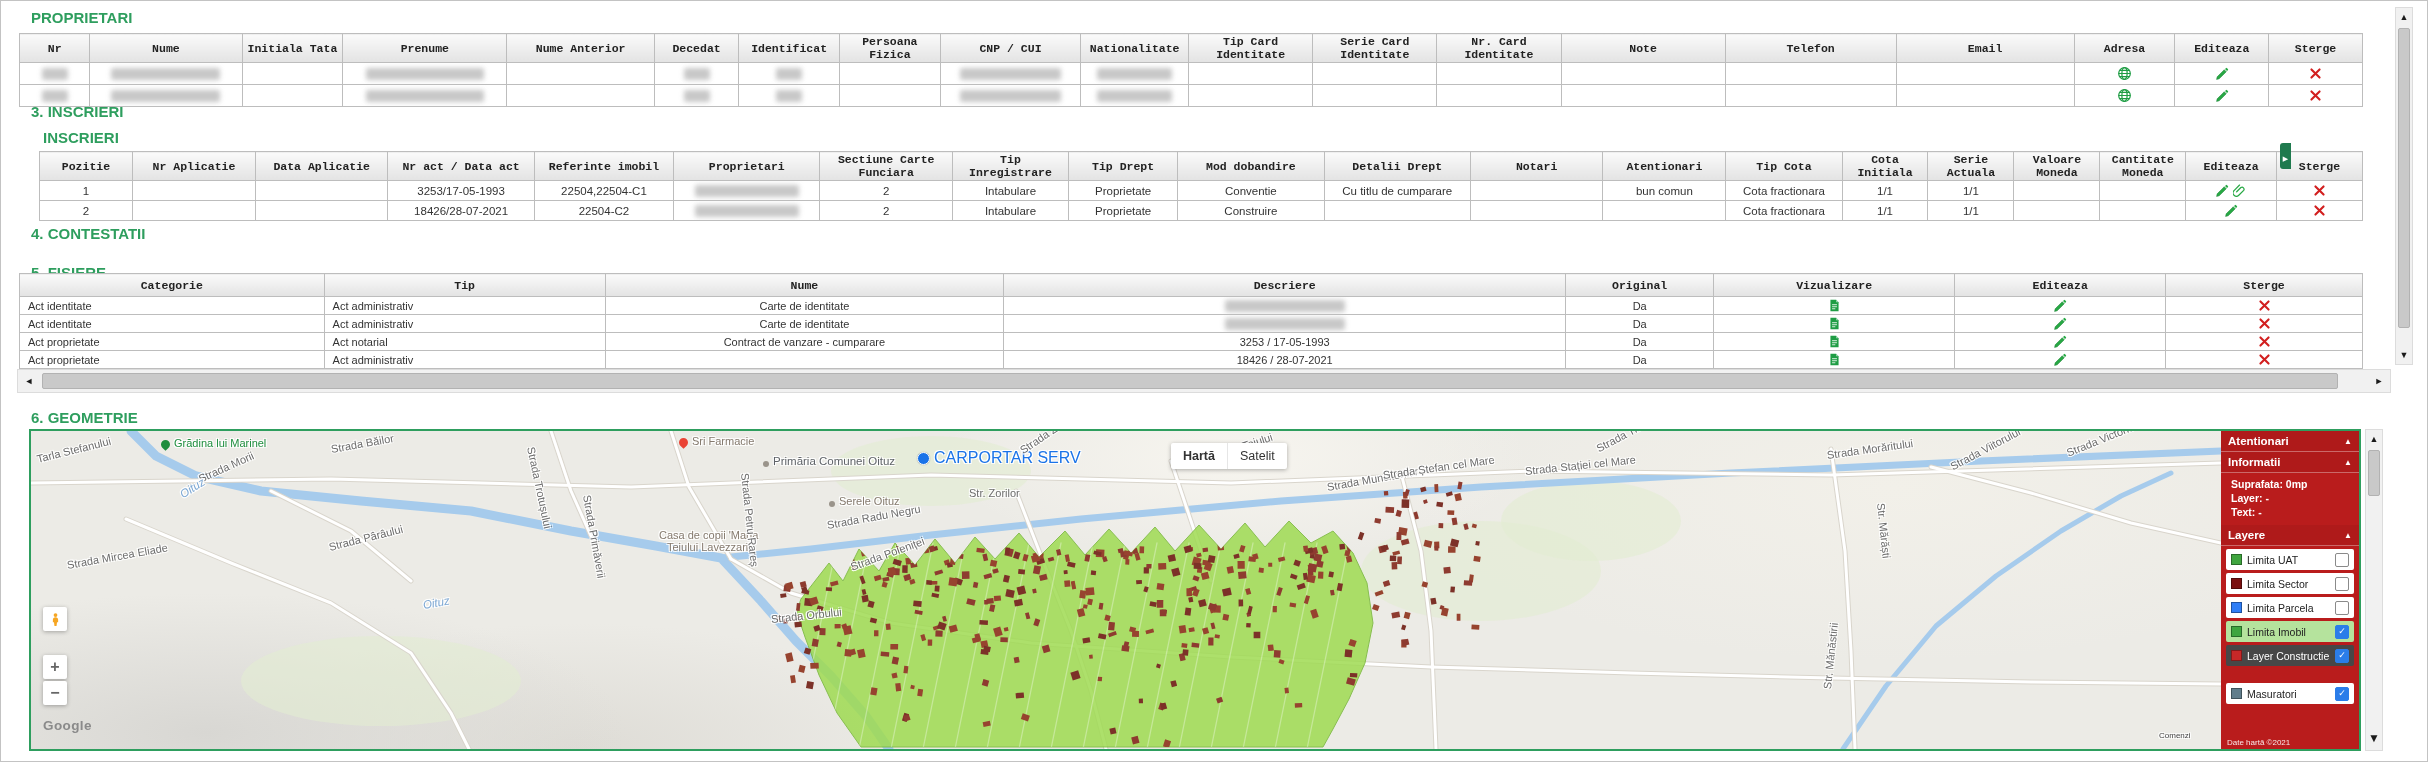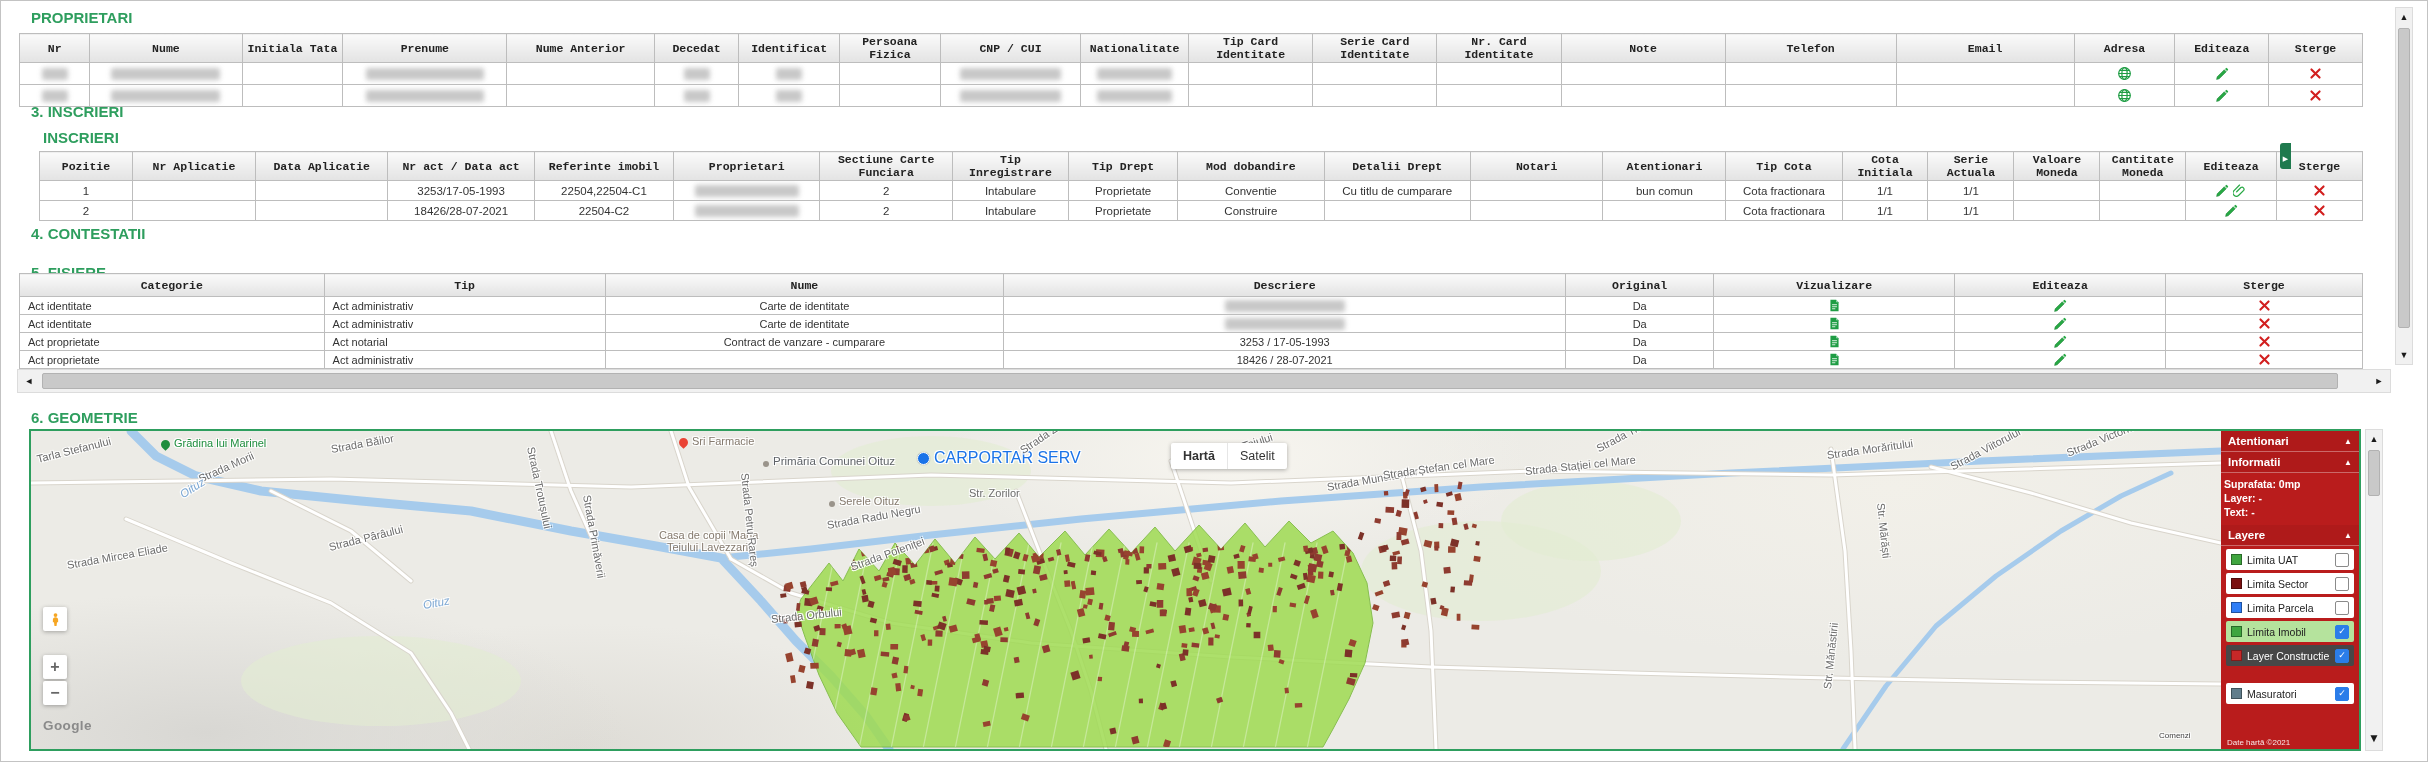--- a/index.html
+++ b/index.html
@@ -71,21 +71,21 @@
         font-size:16px;font-weight:bold;color:#666;cursor:pointer;}
   #zoomin{top:224px;} #zoomout{top:250px;}
   #glogo{position:absolute;left:12px;bottom:16px;font-size:13.5px;color:#8a8a8a;letter-spacing:.4px;font-weight:bold;}
 
   
   #map-panel{position:relative;width:138px;background:#b91c1c;overflow:hidden;flex:none;}
   .p-head{height:20px;line-height:20px;padding:0 7px;color:#fff;font-weight:bold;font-size:11.5px;
         border-bottom:1px solid rgba(255,255,255,.35);display:flex;justify-content:space-between;align-items:center;
         background:rgba(0,0,0,.05);cursor:pointer;}
   .p-arrow::after{content:"▲";font-size:8px;color:#fff;}
-  .p-info{padding:4px 3px 6px;color:#fff;font-size:10.5px;line-height:14px;font-weight:bold;}
+  .p-info{padding:4px 10px 6px;color:#fff;font-size:10.5px;line-height:14px;font-weight:bold;}
   .layer-row{margin:3px 5px;height:21px;background:#fff;border-radius:2px;display:flex;align-items:center;
         gap:5px;padding:0 5px;font-size:10.5px;color:#222;cursor:pointer;}
   .layer-row.highlight{background:#b5e39d;}
   .layer-row.dark{background:#474747;color:#fff;}
   .layer-row.gap{margin-top:17px;}
   .sq{width:9px;height:9px;border:1px solid rgba(0,0,0,.35);flex:none;}
   .lr-label{flex:1;overflow:hidden;white-space:nowrap;text-overflow:ellipsis;}
   .cb{width:12px;height:12px;border:1px solid #8a8a8a;background:#fff;border-radius:2px;flex:none;
         font-size:9px;line-height:11px;text-align:center;color:#fff;cursor:pointer;}
   .cb.checked{background:#2b7de9;border-color:#2b7de9;}

